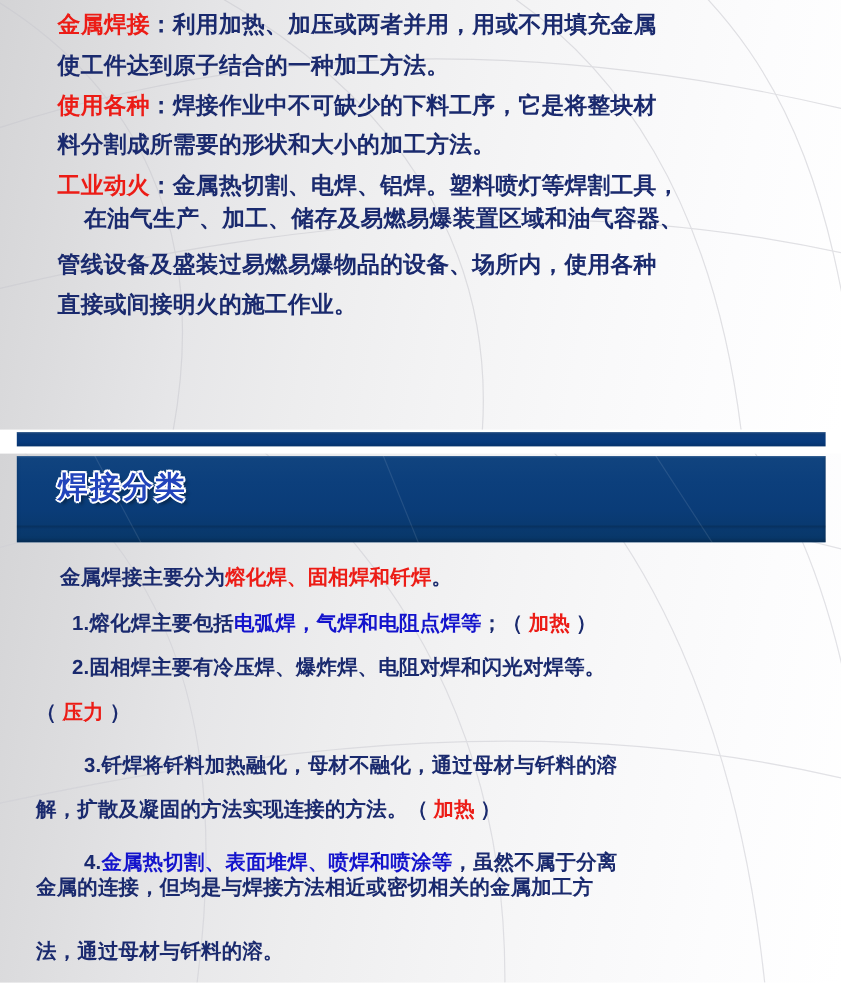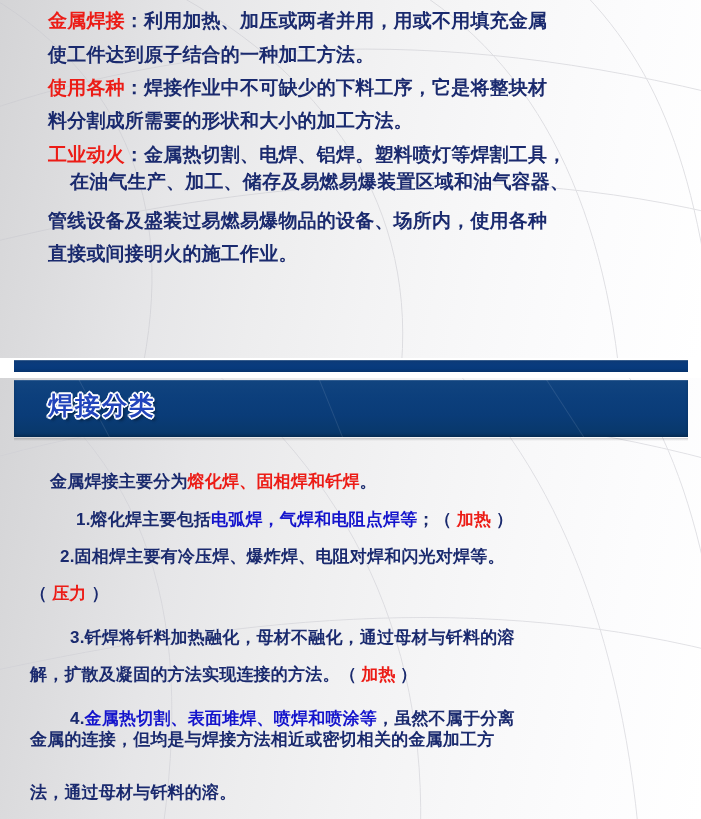--- a/index.html
+++ b/index.html
@@ -64,21 +64,21 @@
     background: linear-gradient(180deg, #0d3a74 0%, #0a3b7d 35%, #073a7c 70%, #06326c 100%);
     box-shadow: inset 0 1px 0 rgba(255,255,255,0.18);
   }
 
   
   #title-bar {
     position: absolute;
     left: 14px;
     top: 380px;
     width: 674px;
-    height: 57px;
+    height: 72px;
     background: linear-gradient(180deg, #11447f 0%, #0c3f7c 30%, #0a3c78 62%, #083768 100%);
     box-shadow: inset 0 1px 0 rgba(255,255,255,0.14),
                 inset 0 -2px 3px rgba(0,0,0,0.22);
     overflow: hidden;
   }
   #title-bar .deco-line {
     position: absolute;
     background: rgba(255,255,255,0.10);
     height: 1px;
     transform-origin: left center;
@@ -201,21 +201,21 @@
         <path d="M -40 300 C 230 240, 480 210, 740 280"></path>
       </g>
     </svg>
 
     <div>
 
       <div class="bline" style="left:50px; top:92px;">
         <span>金属焊接主要分为</span><span class="red">熔化焊、固相焊和钎焊</span><span>。</span>
       </div>
 
-      <div class="bline" style="left:60px; top:130px;margin-left:16px;">
+      <div class="bline" style="left:60px; top:130px;">
         <span>1.</span><span>熔化焊主要包括</span><span class="brblue">电弧焊，气焊和电阻点焊等</span><span>；（ </span><span class="red">加热</span><span> ）</span>
       </div>
 
       <div class="bline" style="left:60px; top:167px;text-align:center;">
         <span>2.</span><span>固相焊主要有冷压焊、爆炸焊、电阻对焊和闪光对焊等。</span>
       </div>
       <div class="bline" style="left:30px; top:204px;">
         <span>（ </span><span class="red">压力</span><span> ）</span>
       </div>
 

